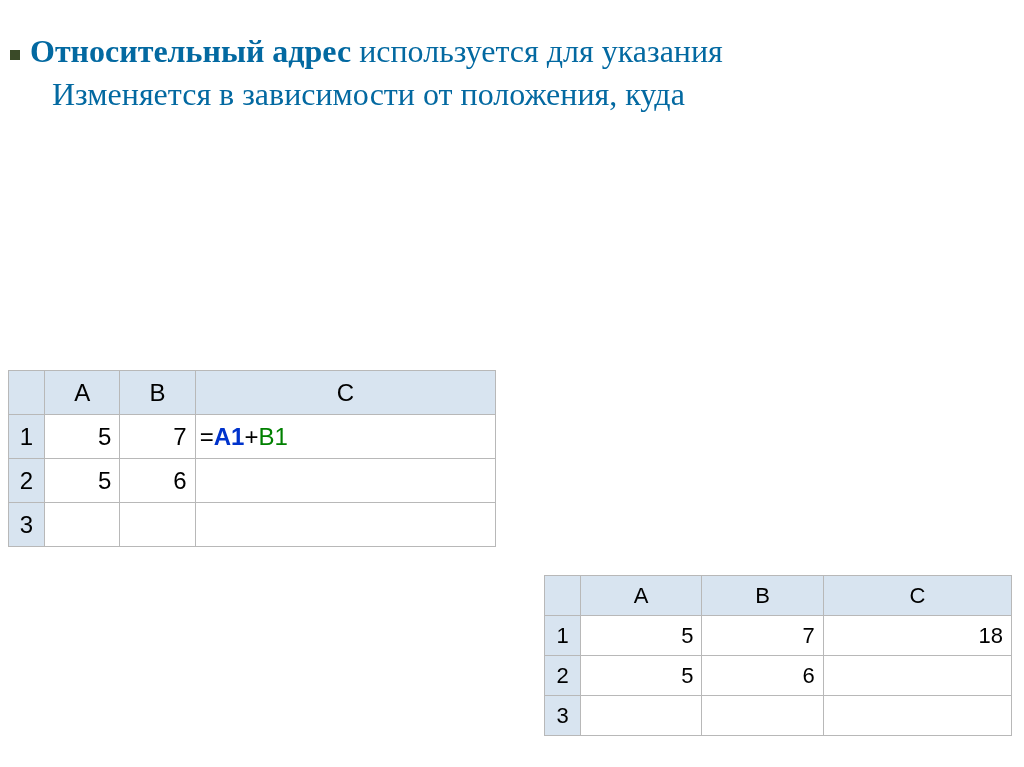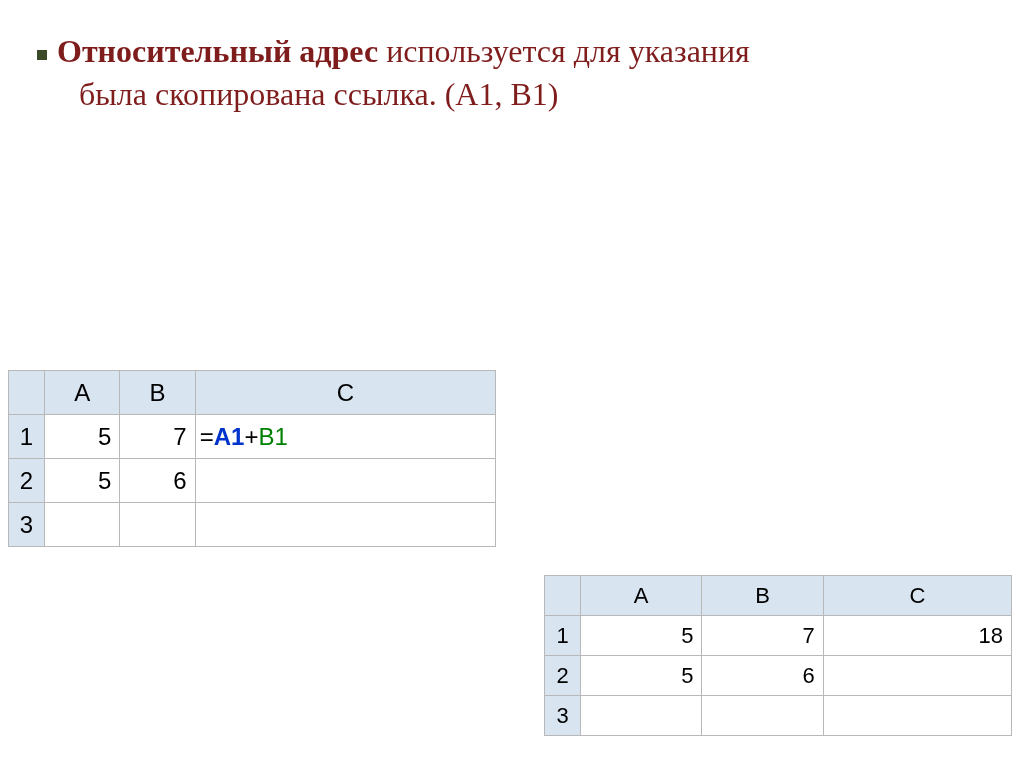--- a/index.html
+++ b/index.html
@@ -6,24 +6,24 @@
     margin: 0;
     padding: 0;
     width: 1024px;
     height: 767px;
     background: #ffffff;
     font-family: "Times New Roman", serif;
     position: relative;
     overflow: hidden;
   }
   .text-block {
-    padding: 30px 40px 20px 37px;
+    padding: 30px 40px 20px 10px;
     font-size: 32px;
     line-height: 1.35;
-    color: #7f1d1d;
+    color: #0369a1;
   }
   .bold {
     font-weight: bold;
   }
   .bullet-square {
     display: inline-block;
     width: 10px;
     height: 10px;
     background: #3a4a28;
     margin-right: 10px;
@@ -81,21 +81,21 @@
   .ref-b { color: #008000; }
   .table2 table.spreadsheet { font-size: 22px; }
   .table2 table.spreadsheet th,
   .table2 table.spreadsheet td { height: 40px; }
 </style>
 </head>
 <body>
 
 <div class="text-block">
   <span class="bullet-square"></span><span class="bold">Относительный адрес</span><span> используется для указания</span>
-  <div class="indent">была скопирована ссылка. (А1, В1)</div>
+  <div class="indent">Изменяется в зависимости от положения, куда</div>
 </div>
 
 <div class="table-wrap table1">
   <table class="spreadsheet">
     <tbody>
         <tr>
       <th class="corner"></th>
       <th>A</th>
       <th>B</th>
       <th>C</th>

